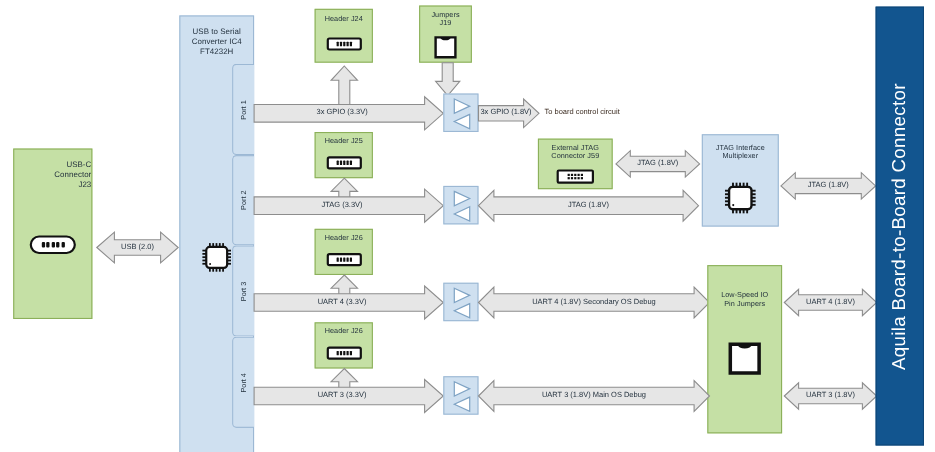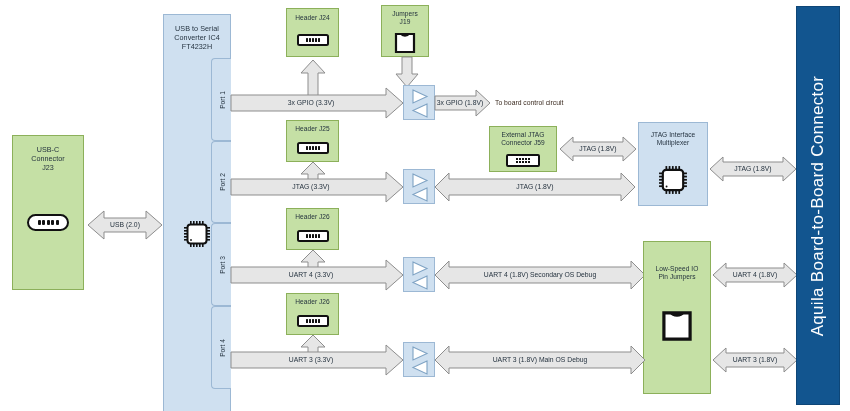--- a/index.html
+++ b/index.html
@@ -73,21 +73,21 @@
 
   
   .lvl { position:absolute; background:#cfe0f0; border:1px solid #9cb8d4; }
 </style>
 </head>
 <body>
 
 <div id="stage">
 
   <div class="box green" style="left:12px; top:135px; width:72px; height:155px;">
-    <div class="lbl" style="top:10px;">USB-C
+    <div class="lbl" style="top:10px;text-align:right;">USB-C
 Connector
 J23</div>
     <div style="position:absolute; left:50%; top:78px; transform:translateX(-50%); width:42px; height:17px; background:#fff; border:2.5px solid #111; border-radius:9px; display:flex; align-items:center; justify-content:center; gap:1.5px;">
       <i style="display:block;width:3px;height:5px;background:#111;border-radius:1px;"></i>
       <i style="display:block;width:3px;height:5px;background:#111;border-radius:1px;"></i>
       <i style="display:block;width:3px;height:5px;background:#111;border-radius:1px;"></i>
       <i style="display:block;width:3px;height:5px;background:#111;border-radius:1px;"></i>
       <i style="display:block;width:3px;height:5px;background:#111;border-radius:1px;"></i>
     </div>
   </div>

